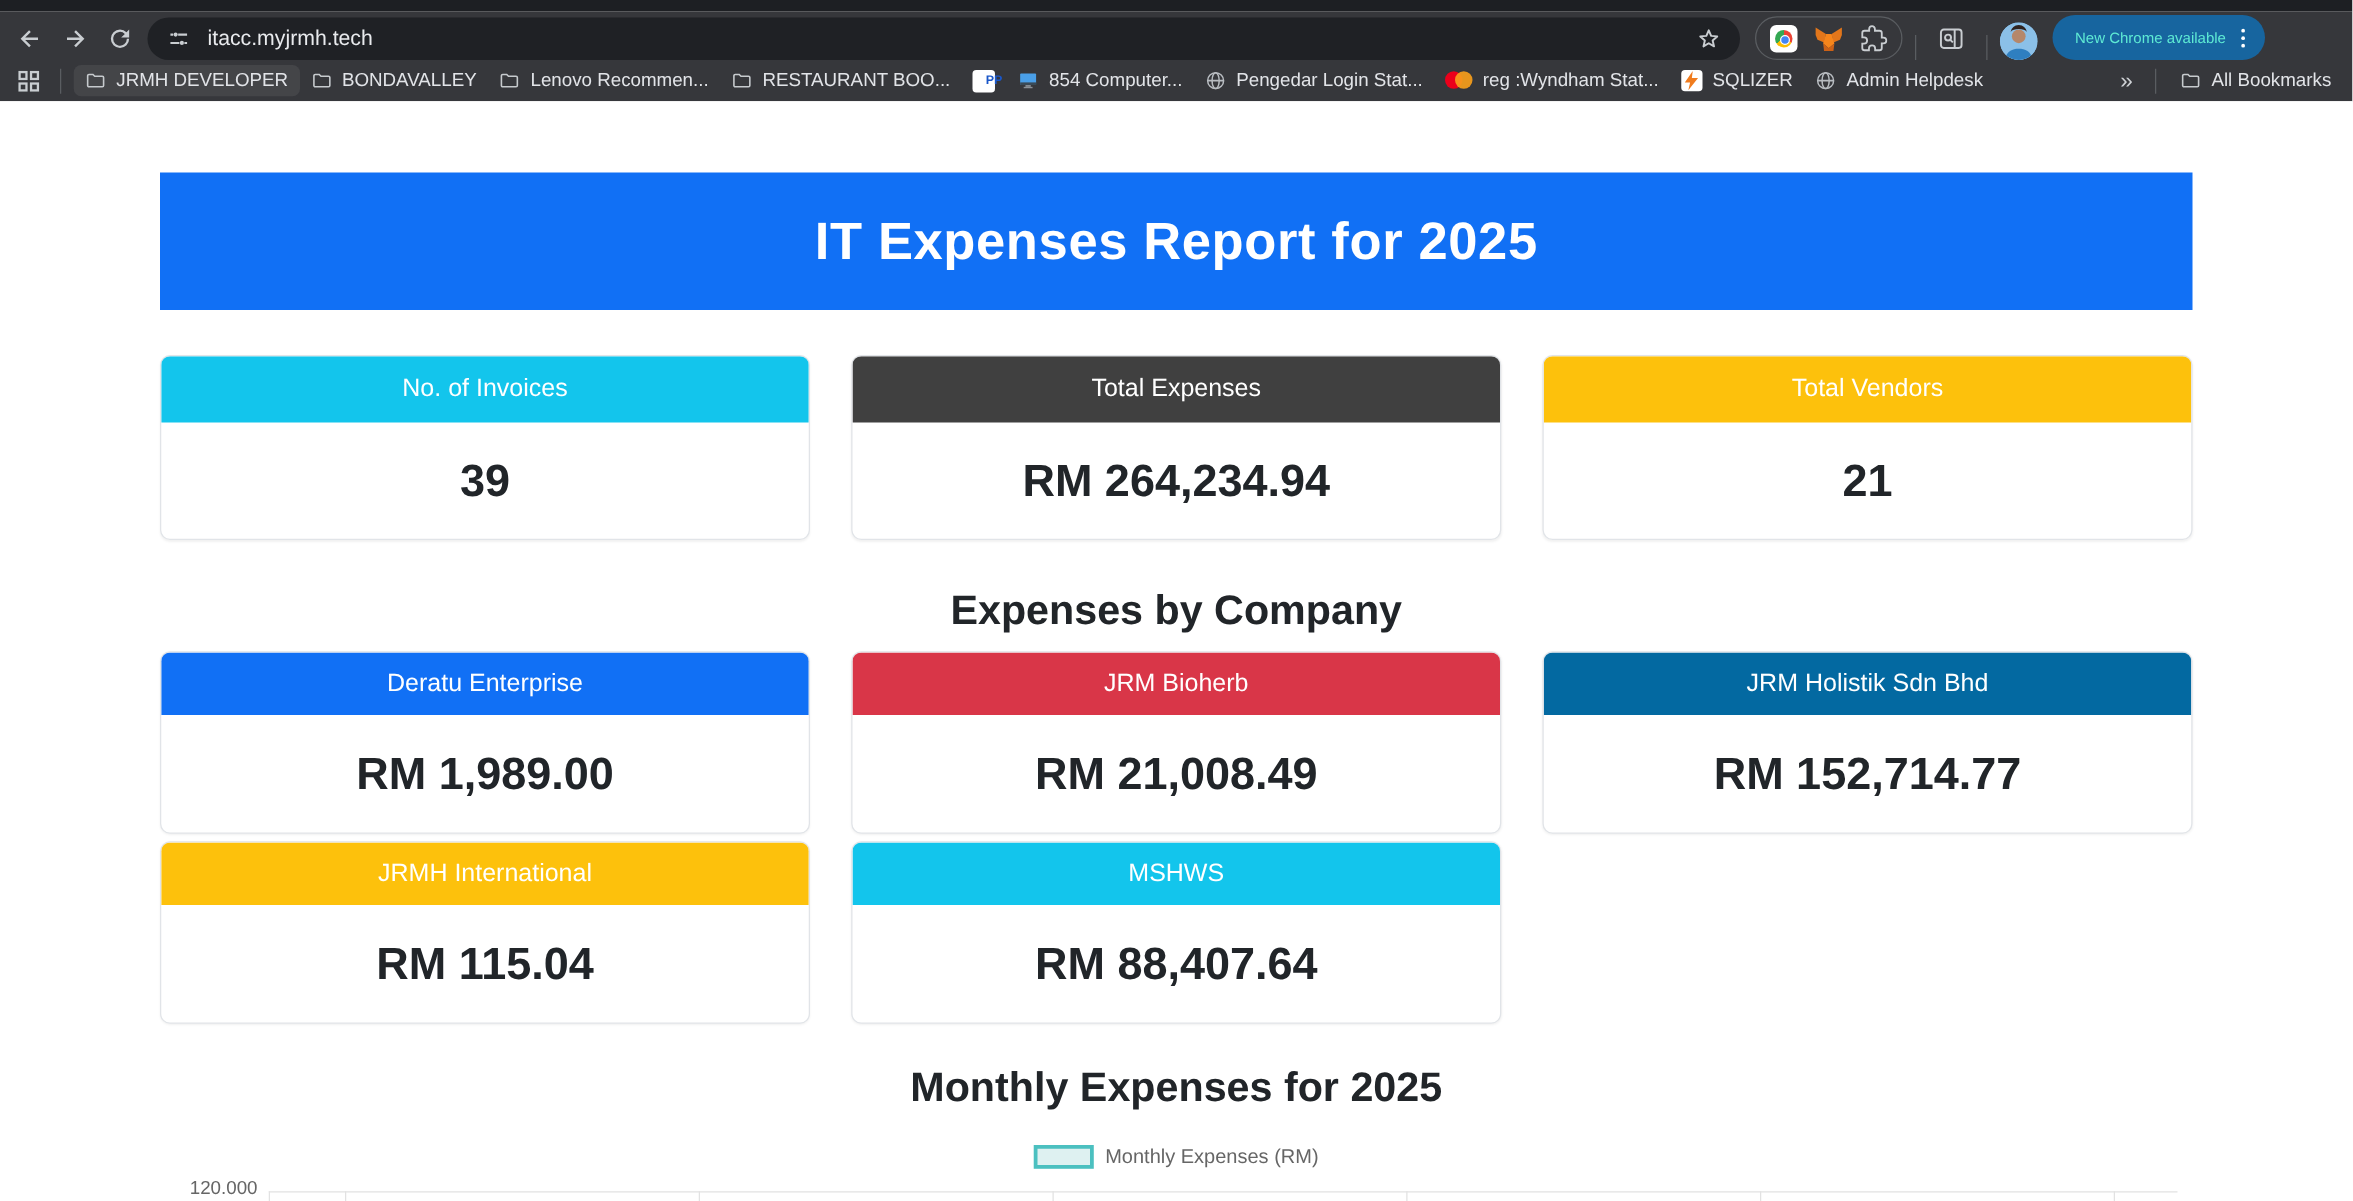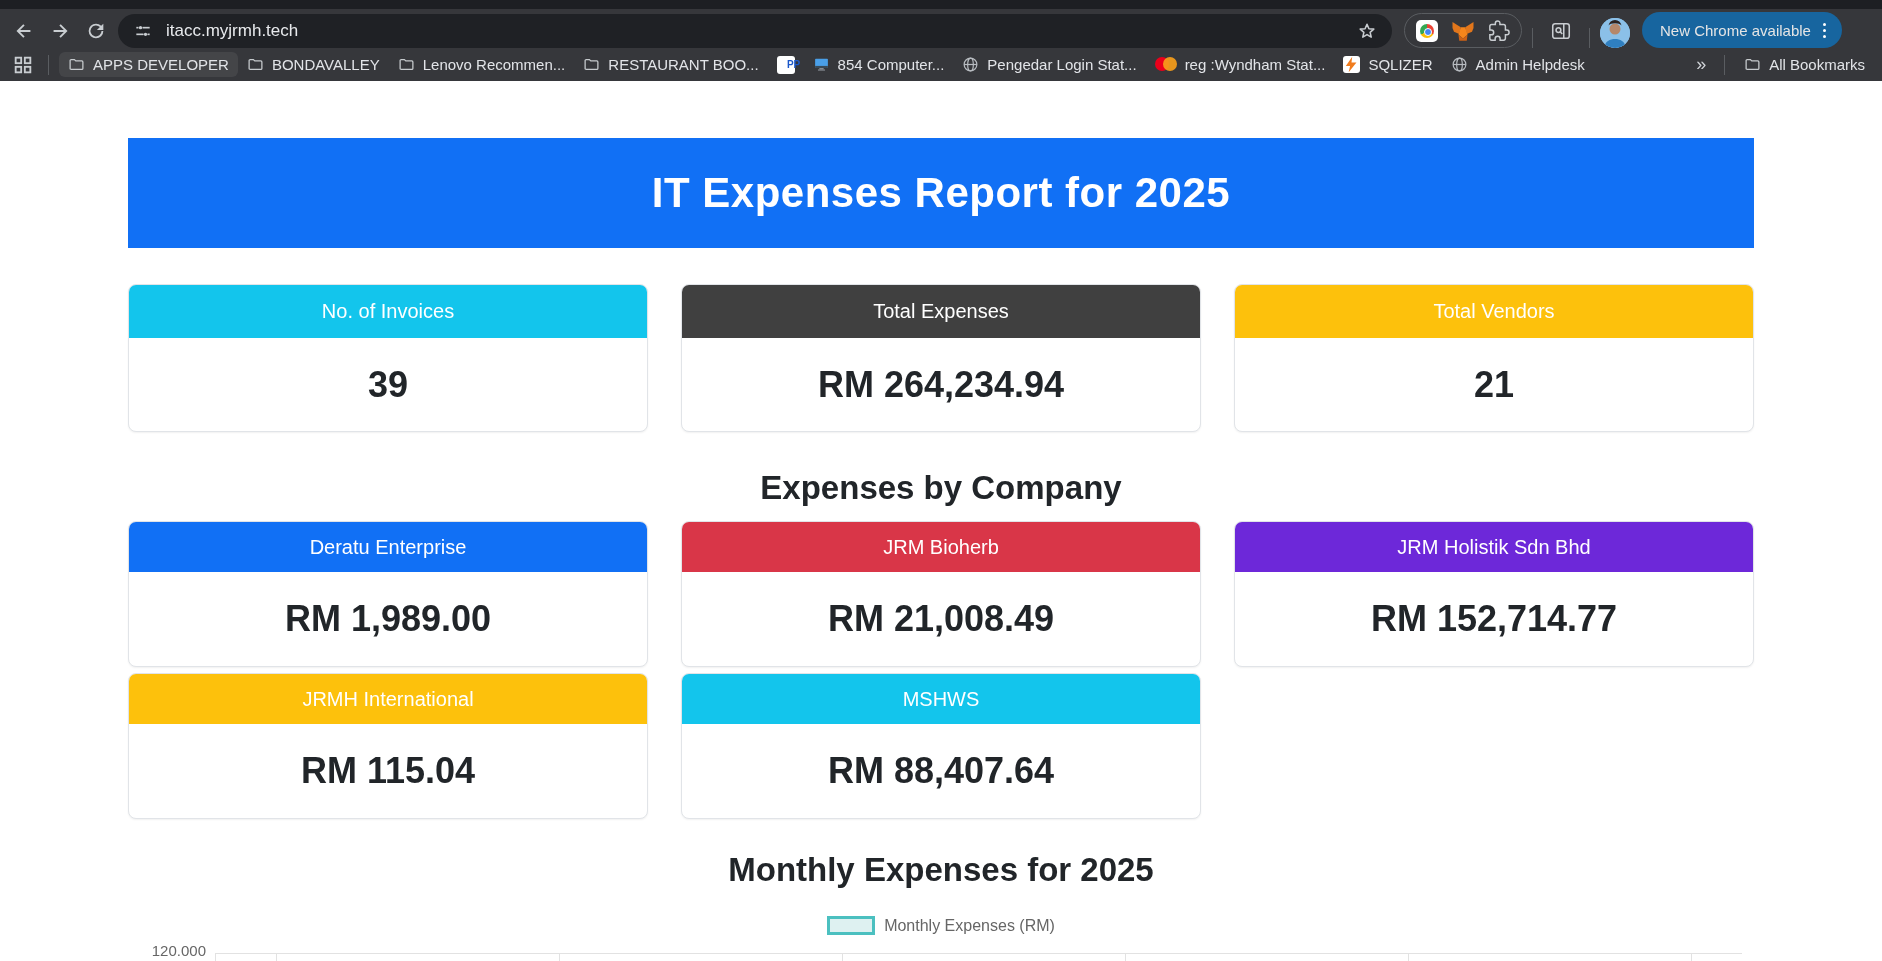--- a/index.html
+++ b/index.html
@@ -27,21 +27,21 @@
   .site-icon::before { content:""; position:absolute; left:4px; top:4px; width:14px; height:14px; border-radius:50%;
         background:conic-gradient(#ea4335 0 33%, #fbbc04 0 66%, #34a853 0 100%); }
   .site-icon::after { content:""; position:absolute; left:8px; top:8px; width:6px; height:6px; border-radius:50%;
         background:#4285f4; border:1px solid #fff; }
 
   .vdivider { width:1px; height:20px; background:#5a5d61; margin:0 10px; flex:0 0 auto; }
   .avatar { width:30px; height:30px; border-radius:50%; overflow:hidden; background:#8bc0e8; flex:0 0 auto; }
 
   .newchrome { margin-left:12px; height:36px; background:#17659f; border-radius:18px;
                display:flex; align-items:center; padding:0 16px 0 18px; gap:12px; flex:0 0 auto; }
-  .newchrome span { color:#e5e5e5; font-size:15px; white-space:nowrap; }
+  .newchrome span { color:#5eead4; font-size:12px; white-space:nowrap; }
   .dots { display:flex; flex-direction:column; gap:3px; }
   .dots i { width:3px; height:3px; border-radius:50%; background:#fff; display:block; }
 
   
   .bookmarks { height:33px; background:#36373b; display:flex; align-items:center; padding:0 8px; color:#e2e4e8; }
   .bm-item { display:flex; align-items:center; gap:8px; padding:4px 9px; border-radius:6px;
              font-size:15px; white-space:nowrap; flex:0 0 auto; }
   .bm-item.active { background:rgba(255,255,255,0.07); }
   .bm-item svg { width:17px; height:17px; flex:0 0 auto; }
   .bm-spacer { flex:1 1 auto; }
@@ -191,21 +191,21 @@
       <rect x="4" y="14" width="6" height="6"></rect>
         <rect x="14" y="14" width="6" height="6"></rect>
     </svg>
   </div>
   <div class="vdivider"></div>
 
   <div class="bm-item active">
     <svg viewBox="0 0 24 24" fill="none" stroke="#c6cacd" stroke-width="1.8">
       <path d="M3 6.5A1.5 1.5 0 0 1 4.5 5H9l2 2h8.5A1.5 1.5 0 0 1 21 8.5v9A1.5 1.5 0 0 1 19.5 19h-15A1.5 1.5 0 0 1 3 17.5z"></path>
     </svg>
-    <span>APPS DEVELOPER</span>
+    <span>JRMH DEVELOPER</span>
   </div>
   <div class="bm-item">
     <svg viewBox="0 0 24 24" fill="none" stroke="#c6cacd" stroke-width="1.8">
       <path d="M3 6.5A1.5 1.5 0 0 1 4.5 5H9l2 2h8.5A1.5 1.5 0 0 1 21 8.5v9A1.5 1.5 0 0 1 19.5 19h-15A1.5 1.5 0 0 1 3 17.5z"></path>
     </svg>
     <span>BONDAVALLEY</span>
   </div>
   <div class="bm-item">
     <svg viewBox="0 0 24 24" fill="none" stroke="#c6cacd" stroke-width="1.8">
       <path d="M3 6.5A1.5 1.5 0 0 1 4.5 5H9l2 2h8.5A1.5 1.5 0 0 1 21 8.5v9A1.5 1.5 0 0 1 19.5 19h-15A1.5 1.5 0 0 1 3 17.5z"></path>
@@ -307,21 +307,21 @@
     <div class="company-grid">
       <div class="card">
         <div class="card-header" style="background-color: rgb(17, 112, 245); text-align: center;">Deratu Enterprise</div>
         <div class="card-value">RM 1,989.00</div>
       </div>
       <div class="card">
         <div class="card-header" style="background-color: rgb(217, 54, 72);">JRM Bioherb</div>
         <div class="card-value">RM 21,008.49</div>
       </div>
       <div class="card">
-        <div class="card-header" style="background-color: #6d28d9;">JRM Holistik Sdn Bhd</div>
+        <div class="card-header" style="background-color: #0369a1;">JRM Holistik Sdn Bhd</div>
         <div class="card-value">RM 152,714.77</div>
       </div>
       <div class="card">
         <div class="card-header" style="background-color: rgb(253, 193, 12);">JRMH International</div>
         <div class="card-value">RM 115.04</div>
       </div>
       <div class="card">
         <div class="card-header" style="background-color: rgb(19, 197, 236);">MSHWS</div>
         <div class="card-value">RM 88,407.64</div>
       </div>

